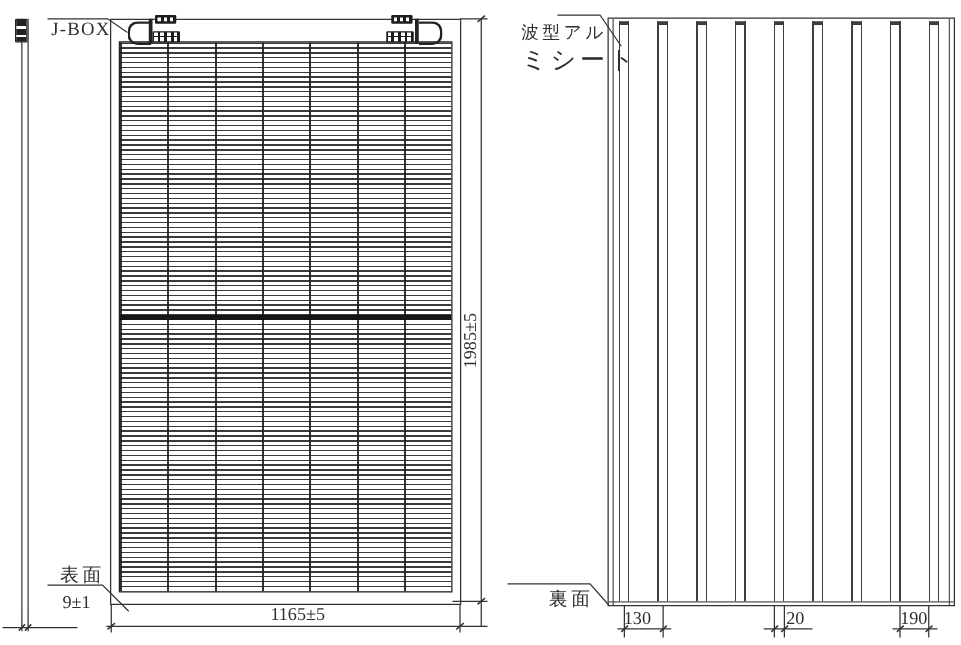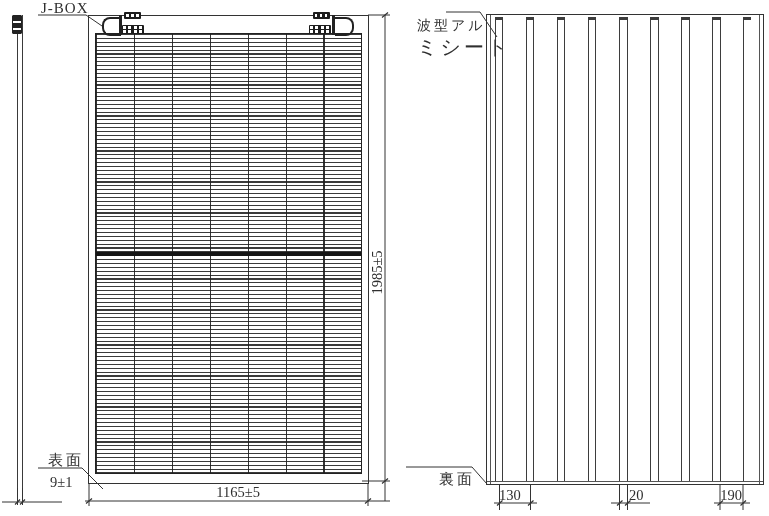--- a/index.html
+++ b/index.html
@@ -119,21 +119,21 @@
         <path d="M15,504.5 L20,499.5 M20,504.5 L25,499.5"></path>
         <path d="M86,503.5 L92,498.5 M365,503.5 L371,498.5"></path>
         <path d="M382,17.5 L388,12.5 M382,483.5 L388,478.5"></path>
         <path d="M497,505.5 L502.5,500.5 M528,505.5 L533.5,500.5"></path>
         <path d="M617,505.5 L622.5,500.5 M625,505.5 L630.5,500.5"></path>
         <path d="M717.5,505.5 L723,500.5 M740.5,505.5 L746,500.5"></path>
       </g>
     </g>
   </svg>
 
-  <span class="lbl" style="left:41px;top:0;letter-spacing:1px;">J-BOX</span>
+  <span class="lbl" style="left:41px;top:16px;letter-spacing:1px;">J-BOX</span>
 
   <span class="lbl cjk" style="left:417px;top:17px;font-size:14px;">波型アル</span>
   <span class="lbl cjk" style="left:417px;top:34px;font-size:20px;">ミシート</span>
 
   <span class="lbl cjk" style="left:48px;top:451px;">表面</span>
   <span class="lbl cjk" style="left:439px;top:470px;">裏面</span>
 
   <span class="lbl dim" style="left:27px;top:474px;margin-left:23px;">9±1</span>
   <span class="lbl dim" style="left:196px;top:484px;width:64px;text-align:right;">1165±5</span>
   <span class="lbl vdim">1985±5</span>

